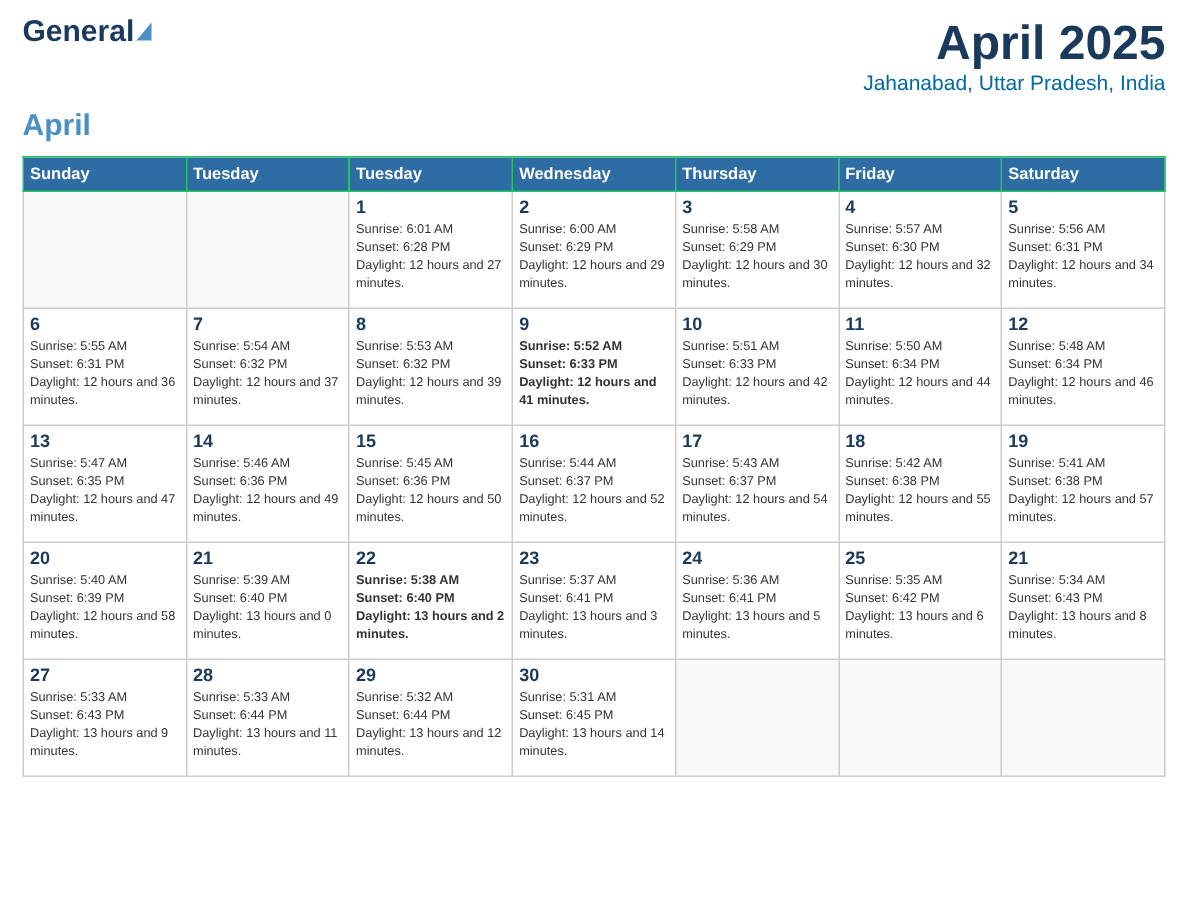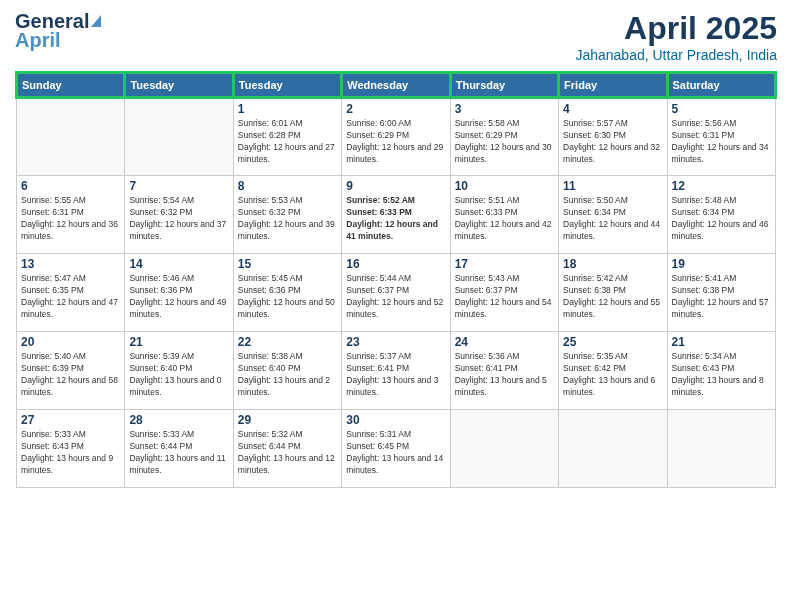--- a/index.html
+++ b/index.html
@@ -17,20 +17,21 @@
     .header {
       display: flex;
       justify-content: space-between;
       align-items: flex-start;
       margin-bottom: 8px;
     }
     .logo {
       display: flex;
       flex-direction: column;
       align-items: flex-start;
+      gap: 44px;
     }
     .logo-line {
       display: flex;
       align-items: center;
     }
     .title-area {
       text-align: right;
     }
     .month-title {
       font-size: 32px;
@@ -46,21 +47,21 @@
       border-collapse: collapse;
       table-layout: fixed;
     }
     th {
       background-color: #2e6da4;
       color: white;
       font-size: 11px;
       font-weight: bold;
       padding: 5px 4px;
       text-align: left;
-      border: 3px solid #22c55e;
+      border: 1px solid #22c55e;
     }
     td {
       vertical-align: top;
       padding: 3px 4px;
       border: 1px solid #ccc;
       font-size: 9px;
       color: #333;
       height: 78px;
       background: #fff;
     }
@@ -241,21 +242,21 @@
 Daylight: 12 hours and 58 minutes.</div>
           </td>
           <td>
             <span class="day-num">21</span>
             <div class="day-info" style="white-space: pre-line;">Sunrise: 5:39 AM
 Sunset: 6:40 PM
 Daylight: 13 hours and 0 minutes.</div>
           </td>
           <td>
             <span class="day-num">22</span>
-            <div class="day-info" style="white-space: pre-line;">Sunrise: 5:38 AM
+            <div class="day-info" style="white-space: pre-line; font-weight: bold;">Sunrise: 5:38 AM
 Sunset: 6:40 PM
 Daylight: 13 hours and 2 minutes.</div>
           </td>
           <td>
             <span class="day-num">23</span>
             <div class="day-info" style="white-space: pre-line;">Sunrise: 5:37 AM
 Sunset: 6:41 PM
 Daylight: 13 hours and 3 minutes.</div>
           </td>
           <td>

